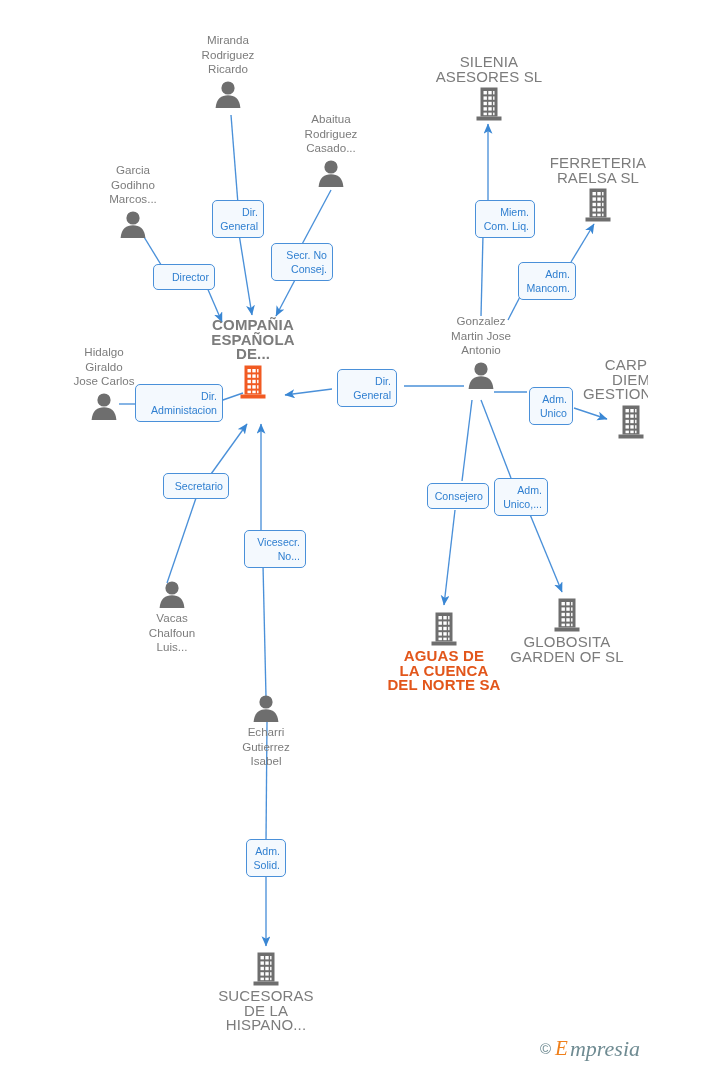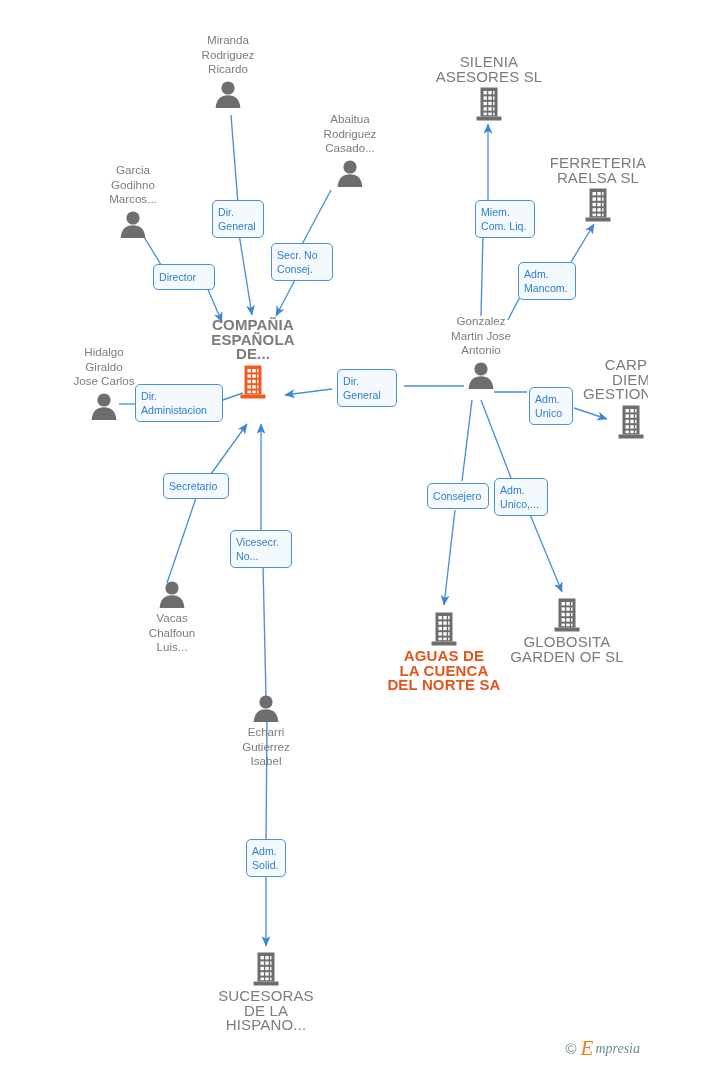--- a/index.html
+++ b/index.html
@@ -60,21 +60,21 @@
   
   .chip {
     position: absolute;
     box-sizing: border-box;
     background: #f4f9fe;
     border: 1px solid #4a90d9;
     border-radius: 5px;
     color: #2f7fd0;
     font-size: 10.6px;
     line-height: 14px;
-    text-align: left;
+    text-align: right;
     padding: 4px 5px;
     white-space: pre-line;
     transform: translate(-50%, -50%);
   }
 
   
   #watermark {
     position: absolute;
     right: 8px;
     bottom: 12px;
@@ -88,21 +88,21 @@
   #watermark .wm-e {
     font-family: "Liberation Serif", serif;
     font-style: italic;
     font-size: 21px;
     color: #ef7f1a;
     line-height: 19px;
   }
   #watermark .wm-rest {
     font-family: "Liberation Serif", serif;
     font-style: italic;
-    font-size: 14px;
+    font-size: 22px;
     color: #6f8b92;
     line-height: 19px;
     margin-left: -2px;
   }
 </style>
 </head>
 <body>
 
 <div id="canvas">
 
@@ -160,21 +160,21 @@
 Rodriguez
 Ricardo</span>
     <span class="glyph">
       <svg width="30" height="28" viewBox="0 0 30 28" xmlns="http://www.w3.org/2000/svg">
         <circle cx="15" cy="8" r="6.6" fill="#6e6e6e"></circle>
         <path d="M2.6,28 C3.4,18.6 8.4,15.2 15,15.2 C21.6,15.2 26.6,18.6 27.4,28 Z" fill="#6e6e6e"></path>
       </svg>
     </span>
   </div>
 
-  <div class="node label-above" style="left:350px; top:112px;">
+  <div class="node label-above" style="left:331px; top:112px;">
     <span class="nlabel">Abaitua
 Rodriguez
 Casado...</span>
     <span class="glyph">
       <svg width="30" height="28" viewBox="0 0 30 28" xmlns="http://www.w3.org/2000/svg">
         <circle cx="15" cy="8" r="6.6" fill="#6e6e6e"></circle>
         <path d="M2.6,28 C3.4,18.6 8.4,15.2 15,15.2 C21.6,15.2 26.6,18.6 27.4,28 Z" fill="#6e6e6e"></path>
       </svg>
     </span>
   </div>
@@ -445,21 +445,21 @@
   <div class="chip" style="left:302px; top:262px; width:62px;">Secr.  No
 Consej.</div>
 
   <div class="chip" style="left:184px; top:277px; width:62px; padding-top:5px; padding-bottom:5px;">Director</div>
 
   <div class="chip" style="left:179px; top:403px; width:88px;">Dir.
 Administacion</div>
 
   <div class="chip" style="left:196px; top:486px; width:66px; padding-top:5px; padding-bottom:5px;">Secretario</div>
 
-  <div class="chip" style="left:261px; top:549px; width:62px;">Vicesecr.
+  <div class="chip" style="left:275px; top:549px; width:62px;">Vicesecr.
 No...</div>
 
   <div class="chip" style="left:266px; top:858px; width:40px;">Adm.
 Solid.</div>
 
   <div class="chip" style="left:484px; top:219px; width:60px;margin-left:21px;">Miem.
 Com. Liq.</div>
 
   <div class="chip" style="left:547px; top:281px; width:58px;">Adm.
 Mancom.</div>

